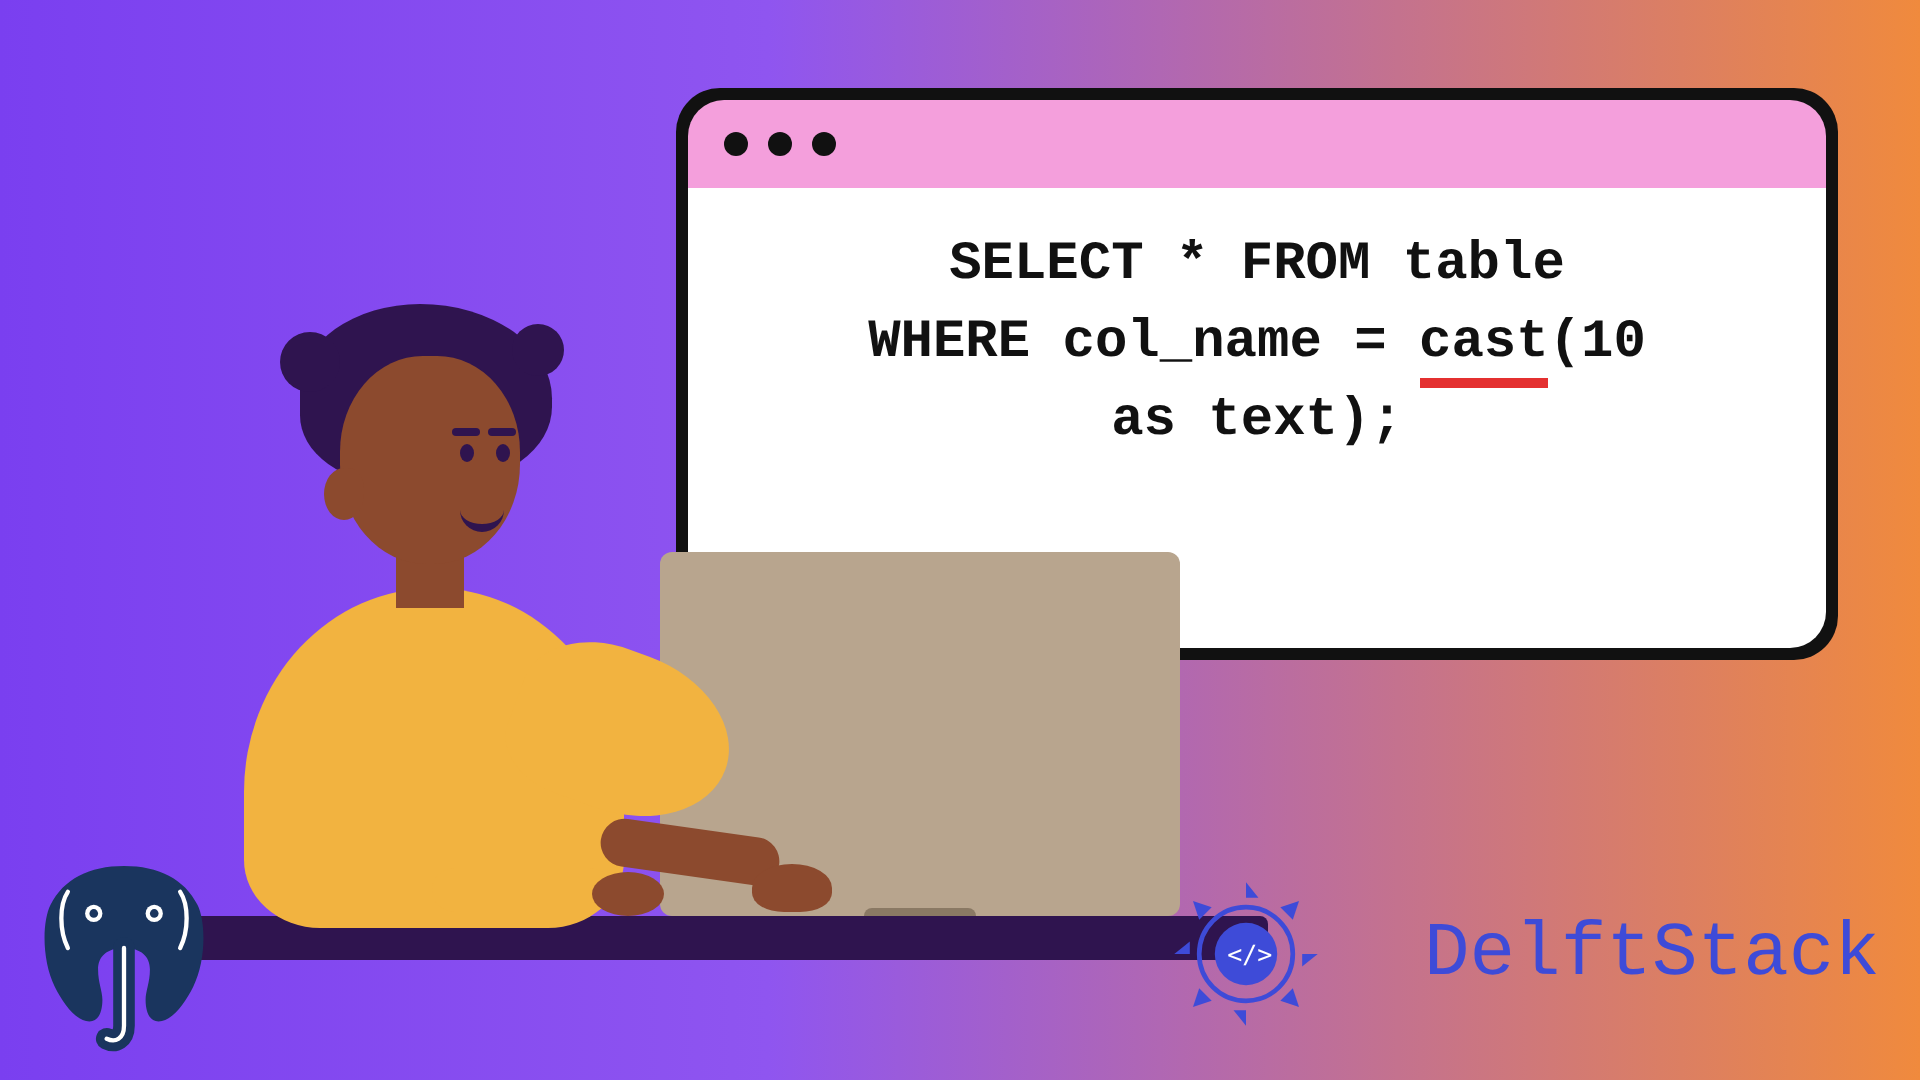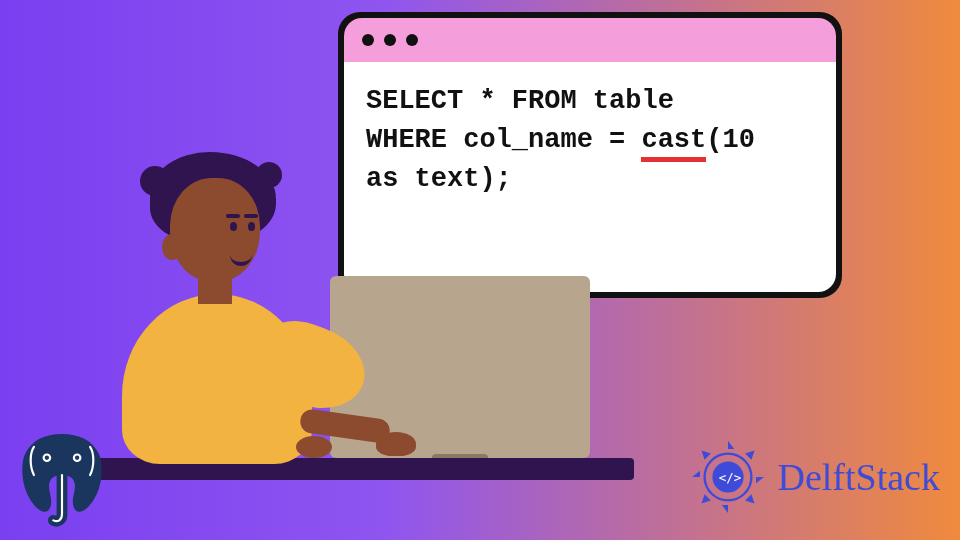--- a/index.html
+++ b/index.html
@@ -13,25 +13,26 @@
   .stage {
     position: relative;
     width: 960px;
     height: 540px;
     background: linear-gradient(to right, #7a3ff0 0%, #8f55f0 40%, #f08a3d 100%);
   }
   
   .code-window {
     position: absolute;
     left: 338px;
-    top: 12px;
-    width: 504px;
+    top: 44px;
+    width: 581px;
     height: 286px;
     background: #111;
     border-radius: 22px;
+    text-align: center;
   }
   .code-titlebar {
     position: absolute;
     left: 6px;
     top: 6px;
     right: 6px;
     height: 44px;
     background: #f49fdc;
     border-top-left-radius: 18px;
     border-top-right-radius: 18px;
@@ -276,21 +277,22 @@
   }
   .delft-badge {
     width: 78px;
     height: 78px;
     position: relative;
   }
   .delft-text {
     font-size: 38px;
     font-weight: 500;
     color: #3e4bd8;
-    font-family: Liberation Serif, serif;
+    font-family: Liberation Mono, monospace;
+    margin-left: 40px;
   }
 </style>
 </head>
 <body>
 
 <div class="stage">
 
   <div class="code-window">
     <div class="code-titlebar">
       <div class="dot"></div>

